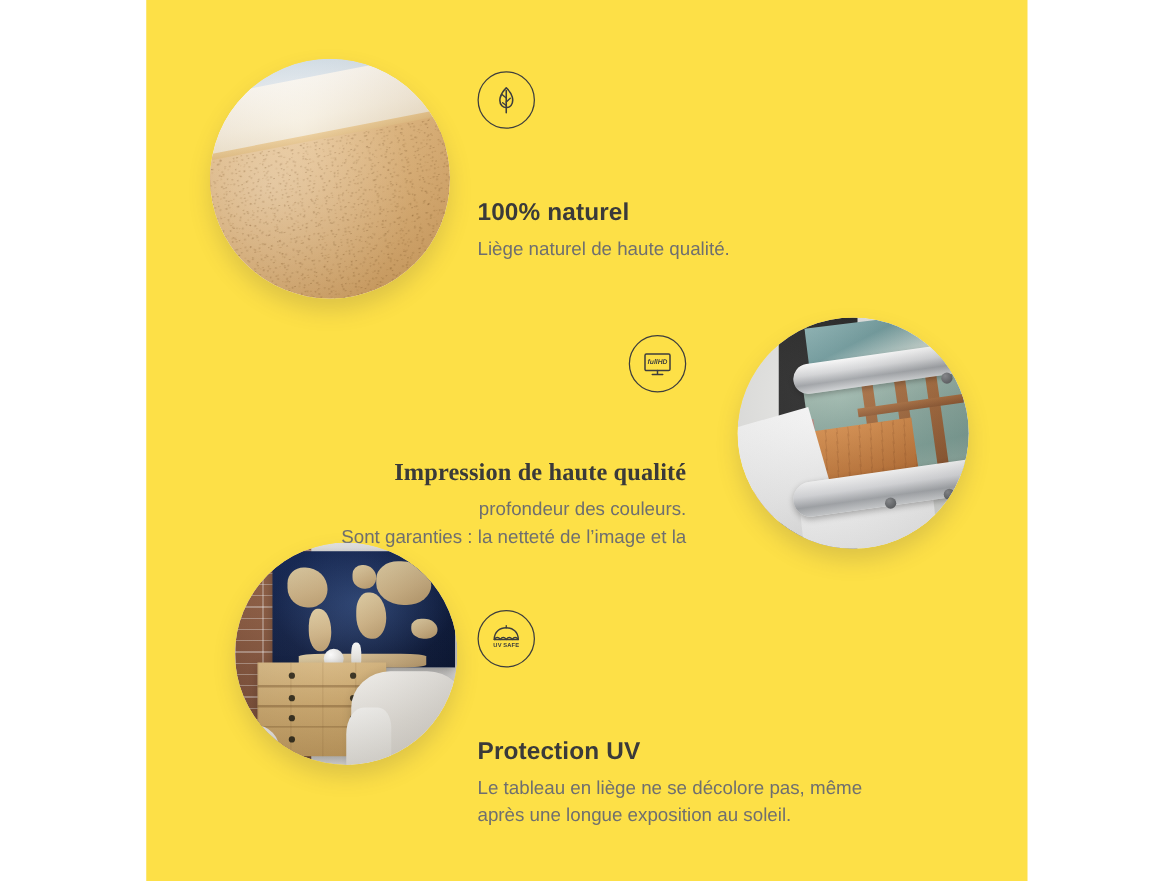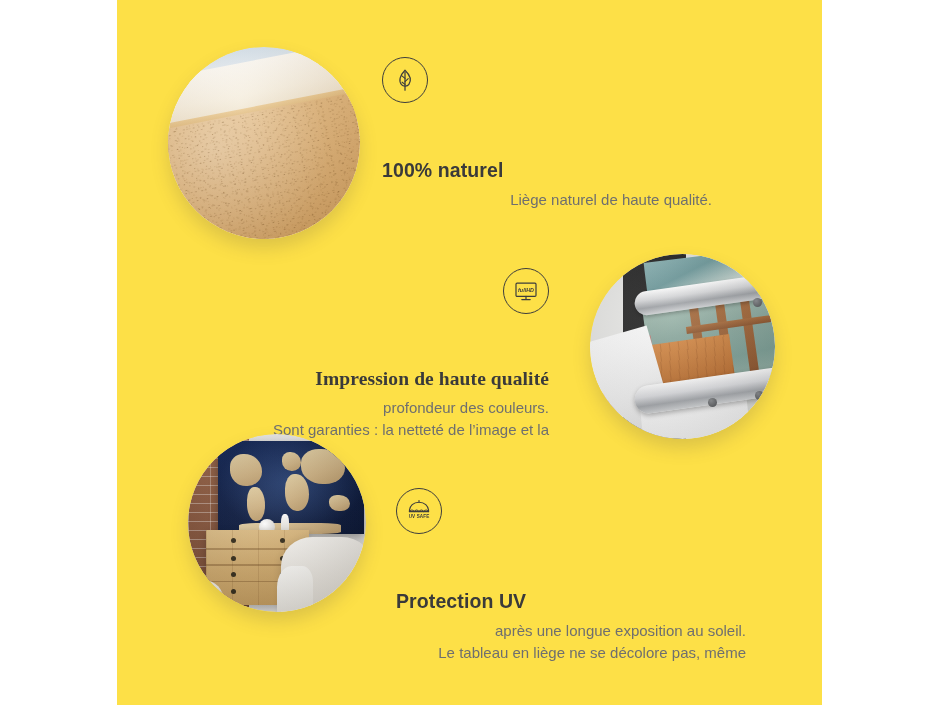--- a/index.html
+++ b/index.html
@@ -43,21 +43,20 @@
     letter-spacing: .1px;
     margin: 0 0 7px 0;
     line-height: 1.2;
   }
   .feature .desc {
     font-size: 15px;
     color: #6f6f6f;
     line-height: 1.42;
     margin: 0;
     font-weight: normal;
-    text-align: right;
   }
 
   
   .badge {
     width: 46px;
     height: 46px;
     border-radius: 50%;
     border: 1.4px solid #3d3d3d;
     display: flex;
     align-items: center;
@@ -368,29 +367,29 @@
           <div class="rm-knob" style="left:24%; top:79%;"></div>
           <div class="rm-knob" style="left:72%; top:79%;"></div>
         </div>
         <div class="ph-layer rm-chair"></div>
         <div class="ph-layer rm-chair-arm"></div>
         <div class="ph-layer rm-chair2"></div>
         <div class="ph-layer rm-shade"></div>
       </div>
     </div>
 
-    <div class="feature" style="left:265px; top:488px; width:350px; text-align:left;margin-left:14px;">
+    <div class="feature" style="left:265px; top:488px; width:350px; text-align:left;">
       <div class="badge">
         <svg width="30" height="30" viewBox="0 0 30 30" aria-hidden="true">
           <path d="M5.4 15.6 C5.4 9.6 9.7 6.2 15 6.2 C20.3 6.2 24.6 9.6 24.6 15.6 Z" fill="none" stroke="#3d3d3d" stroke-width="1.15" stroke-linejoin="round"></path>
           <path d="M5.4 15.6 C7 13.4 8.8 13.4 10.2 15.6 C11.7 13.4 13.5 13.4 15 15.6
                    C16.5 13.4 18.3 13.4 19.8 15.6 C21.2 13.4 23 13.4 24.6 15.6" fill="none" stroke="#3d3d3d" stroke-width="1.05" stroke-linejoin="round" stroke-linecap="round"></path>
           <path d="M15 4.6 L15 6.3" fill="none" stroke="#3d3d3d" stroke-width="1.05" stroke-linecap="round"></path>
           <text x="15" y="21.9" text-anchor="middle" font-family="'Liberation Sans', sans-serif" font-size="4.6" font-weight="bold" fill="#3d3d3d" letter-spacing="0.1">UV SAFE</text>
         </svg>
       </div>
       <h2 class="title" style="margin-top:56px;">Protection UV</h2>
+      <p class="desc">Le tableau en liège ne se décolore pas, même</p>
       <p class="desc">après une longue exposition au soleil.</p>
-      <p class="desc">Le tableau en liège ne se décolore pas, même</p>
     </div>
 
   </div>
 </div>
 
 </body></html>

